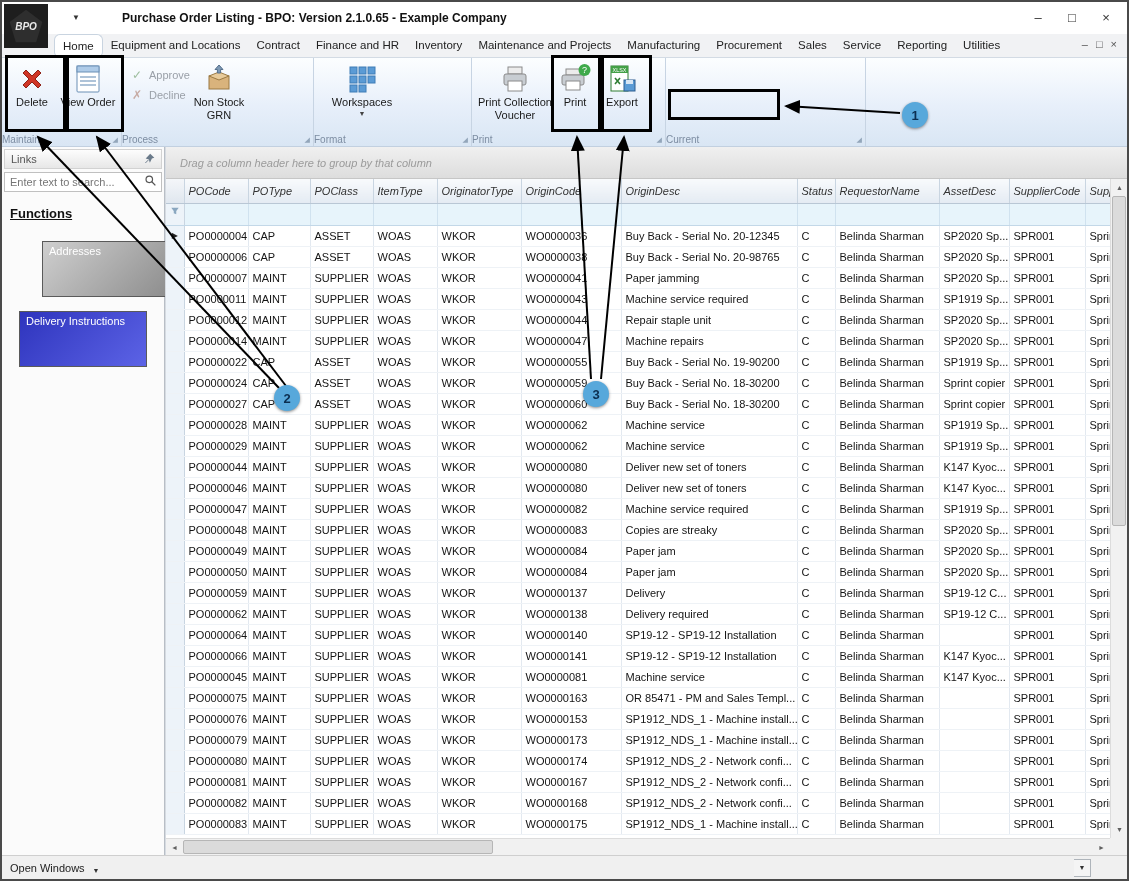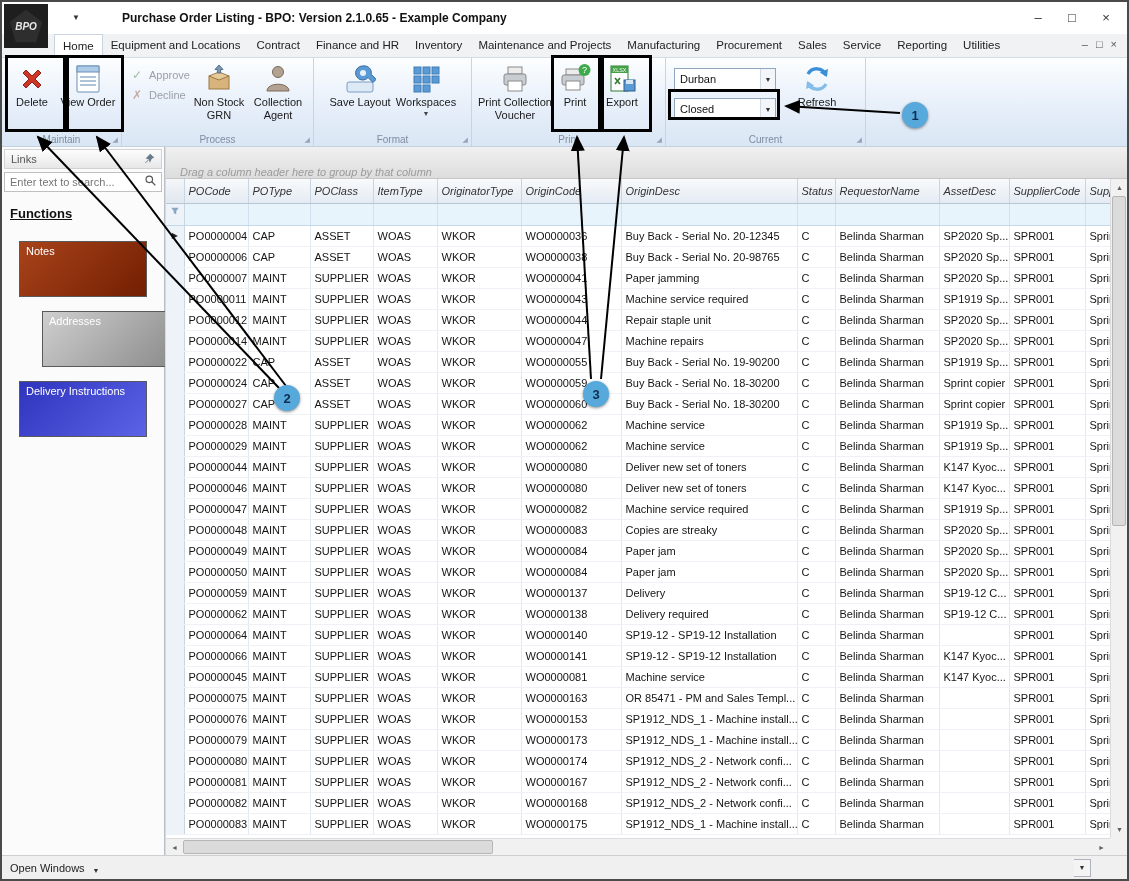--- a/index.html
+++ b/index.html
@@ -16,31 +16,31 @@
   .logo .penta { width:34px; height:34px; background:#2e2e2e; clip-path:polygon(50% 2%, 98% 38%, 80% 98%, 20% 98%, 2% 38%);
                  display:flex; align-items:center; justify-content:center; }
   .logo .penta span { color:#e8e8e8; font-size:10px; font-weight:700; font-style:italic; }
   .qat-caret { position:absolute; left:70px; top:11px; font-size:8px; color:#333; }
   .winbtns { position:absolute; right:6px; top:4px; display:flex; gap:4px; }
   .winbtn { width:30px; height:22px; display:flex; align-items:center; justify-content:center; font-size:13px; color:#333; }
 
   
   .tabrow { position:absolute; top:32px; left:0; right:0; height:24px; background:#f1f2f4; border-bottom:1px solid #d3dbe4;
             display:flex; align-items:stretch; padding-left:52px; }
-  .tab { padding:5px 8px 3px; font-size:11.5px; color:#222; white-space:nowrap; cursor:default; }
+  .tab { padding:5px 8px 3px; font-size:11.5px; color:#222; white-space:nowrap; cursor:default;border-radius:6px; }
   .tab.active { background:#fff; border:1px solid #c9d4e0; border-bottom:1px solid #fff; margin-bottom:-1px; }
   .mdibtns { margin-left:auto; display:flex; gap:8px; align-items:center; padding-right:10px; }
   .mdibtn { font-size:11px; color:#555; }
 
   
   .ribbon { position:absolute; top:56px; left:0; right:0; height:89px;
             background:linear-gradient(#fcfeff, #e7effa 55%, #d9e6f4);
             border-bottom:1px solid #c2d0e0; display:flex; }
   .rgroup { position:relative; height:100%; border-right:1px solid #c7d4e3; padding:2px 2px 16px; flex:none; }
-  .rgroup-label { position:absolute; bottom:1px; left:0; right:0; text-align:center; font-size:10px; color:#7d8da2; }
+  .rgroup-label { position:absolute; bottom:1px; left:0; right:0; font-size:10px; color:#7d8da2; }
   .launcher { position:absolute; right:3px; bottom:2px; font-size:7px; color:#93a6ba; }
   .rbtn-row { display:flex; height:72px; }
   .rbtn { display:flex; flex-direction:column; align-items:center; width:56px; padding-top:3px; text-align:center;
           font-size:11px; color:#1a1a1a; border-radius:2px; }
   .rbtn .icon32 { width:32px; height:32px; flex:none; margin-bottom:1px; }
   .rbtn .lbl { line-height:1.15; white-space:pre-line; }
   .rbtn .dd-caret { font-size:7px; color:#444; margin-top:1px; }
   .rsmall-stack { display:flex; flex-direction:column; gap:6px; width:66px; padding:8px 0 0 6px; }
   .rbtn-small { display:flex; align-items:center; gap:5px; font-size:11px; }
   .rbtn-small.disabled .slbl { color:#9aa0a8; }
@@ -59,21 +59,21 @@
                   display:flex; align-items:center; justify-content:space-between; padding:0 6px; font-size:11px; color:#555; }
   .search-box { margin:3px 2px; height:20px; background:#fff; border:1px solid #c0c0c0; display:flex; align-items:center; padding-right:4px; }
   .search-box input { flex:1; min-width:0; border:none; outline:none; background:transparent; font-family:inherit;
                       font-size:11px; color:#444; padding:0 5px; }
   .functions-title { font-size:13px; font-weight:700; color:#111; margin:14px 8px 20px;text-decoration:underline; }
   .tile { width:128px; height:56px; margin:0 auto 14px; color:#fff; font-size:11px; padding:3px 6px; border:1px solid #5a5a5a; cursor:default; }
 
   
   .gridarea { position:absolute; top:145px; left:163px; right:0; bottom:24px; background:#fff; border-left:1px solid #d6dbe1; }
   .groupbar { position:absolute; top:0; left:0; right:0; height:32px; background:linear-gradient(#f0f0f0,#dddddd);
-              border-bottom:1px solid #c6c6c6; display:flex; align-items:flex-end; padding-left:14px;
+              border-bottom:1px solid #c6c6c6; display:flex; align-items:center; padding-left:14px;
               font-size:11px; font-style:italic; color:#9b9b9b; }
   .tablewrap { position:absolute; top:32px; left:0; right:17px; bottom:17px; overflow:hidden; }
   table { border-collapse:collapse; table-layout:fixed; width:959px; }
   th { height:24px; background:linear-gradient(#f8fafc,#e4ebf3); border-right:1px solid #c9d5e1; border-bottom:1px solid #b9c7d5;
        font-size:11px; font-weight:400; color:#333; text-align:left; padding:0 4px; white-space:nowrap; overflow:hidden;font-style:italic; }
   th.ind { background:linear-gradient(#f4f6f9,#e0e7ef); }
   tr.filter td { height:22px; background:#e7f4fb; border-right:1px solid #d0e2ef; border-bottom:1px solid #c3d8e8; padding:0 4px; }
   tbody td { height:21px; font-size:11px; color:#141414; padding:0 4px; border-right:1px solid #e3e9f0;
              border-bottom:1px solid #eef2f6; white-space:nowrap; overflow:hidden; line-height:20px; }
   td.ind, tr.filter td.ind { background:#edf3f9; border-right:1px solid #c9d5e1; padding:0 2px; font-size:8px; color:#222; text-align:center; }
@@ -186,47 +186,27 @@
           <span class="icon32">
             <svg viewBox="0 0 32 32">
                 <rect x="6" y="13" width="20" height="13" fill="#d9b37c" stroke="#9a7942"></rect>
                 <path d="M6 13 L16 9 L26 13 L16 17 Z" fill="#e8cb9a" stroke="#9a7942"></path>
                 <path d="M16 2 L20 6.5 L17.6 6.5 L17.6 10 L14.4 10 L14.4 6.5 L12 6.5 Z" fill="#7c98b4" stroke="#55708c"></path>
               </svg>
           </span>
           <span class="lbl">Non Stock
 GRN</span>
         </div>
-        <div class="rbtn" style="width:60px">
-          <span class="icon32">
-            <svg viewBox="0 0 32 32">
-                <circle cx="16" cy="9" r="5.5" fill="#b3a291" stroke="#7a6a5a"></circle>
-                <path d="M5 28 C5 19 27 19 27 28 Z" fill="#b3a291" stroke="#7a6a5a"></path>
-              </svg>
-          </span>
-          <span class="lbl">Collection
-Agent</span>
-        </div>
       </div>
       <div class="rgroup-label">Process</div>
       <span class="launcher">◢</span>
     </div>
 
     <div class="rgroup" style="width:158px; padding-left:14px;">
       <div class="rbtn-row">
-        <div class="rbtn" style="width:64px">
-          <span class="icon32">
-            <svg viewBox="0 0 32 32">
-                <rect x="3" y="19" width="26" height="10" rx="2" fill="#dde9f5" stroke="#7a9cc4"></rect>
-                <path d="M19 3 a7 7 0 1 0 5 11.5 l5 5 3.2-3.2 -5-5 A7 7 0 0 0 19 3 z" fill="#5b9bd5" stroke="#35699c"></path>
-                <circle cx="19" cy="10" r="3" fill="#e8f1fa"></circle>
-              </svg>
-          </span>
-          <span class="lbl">Save Layout</span>
-        </div>
         <div class="rbtn" style="width:68px">
           <span class="icon32">
             <svg viewBox="0 0 32 32">
                 <g fill="#5b9bd5" stroke="#3f7cb6">
                   <rect x="4" y="4" width="7" height="7"></rect>
                   <rect x="13" y="4" width="7" height="7"></rect>
                   <rect x="22" y="4" width="7" height="7"></rect>
                   <rect x="4" y="13" width="7" height="7"></rect>
                   <rect x="13" y="13" width="7" height="7"></rect>
                   <rect x="22" y="13" width="7" height="7"></rect>
@@ -280,43 +260,20 @@
               </svg>
           </span>
           <span class="lbl">Export</span>
         </div>
       </div>
       <div class="rgroup-label">Print</div>
       <span class="launcher">◢</span>
     </div>
 
     <div class="rgroup" style="width:200px">
-      <div class="current-wrap">
-        <div class="dd-col">
-          <div class="dd">
-            <span class="txt">Durban</span>
-            <span class="arrow">▼</span>
-          </div>
-          <div class="dd">
-            <span class="txt">Closed</span>
-            <span class="arrow">▼</span>
-          </div>
-        </div>
-        <div class="rbtn" style="width:62px; margin-left:10px;">
-          <span class="icon32">
-            <svg viewBox="0 0 32 32">
-                <path d="M7 11 A10 10 0 0 1 25 12" fill="none" stroke="#3a8fd8" stroke-width="3.4"></path>
-                <path d="M27 6 l-1.2 8 -7-4.4 z" fill="#3a8fd8"></path>
-                <path d="M25 21 A10 10 0 0 1 7 20" fill="none" stroke="#85bce8" stroke-width="3.4"></path>
-                <path d="M5 26 l1.2-8 7 4.4 z" fill="#85bce8"></path>
-              </svg>
-          </span>
-          <span class="lbl">Refresh</span>
-        </div>
-      </div>
       <div class="rgroup-label">Current</div>
       <span class="launcher">◢</span>
     </div>
 
     <div class="rgroup ribbon-filler"></div>
   </div>
 
   <div class="sidepanel">
     <div class="links-header">
       <span>Links</span>
@@ -331,21 +288,20 @@
       <input type="text" placeholder="Enter text to search..." style="">
       <span>
         <svg width="13" height="13" viewBox="0 0 16 16">
             <circle cx="6.5" cy="6.5" r="4" fill="none" stroke="#555" stroke-width="1.5"></circle>
             <line x1="9.6" y1="9.6" x2="14" y2="14" stroke="#555" stroke-width="1.6"></line>
           </svg>
       </span>
     </div>
     <div class="functions-title">Functions</div>
     <div>
-        <div class="tile" style="background: linear-gradient(135deg, rgb(168, 67, 26), rgb(115, 31, 2));">Notes</div>
         <div class="tile" style="background: linear-gradient(135deg, rgb(207, 207, 207), rgb(141, 141, 141)); margin-left: 40px;">Addresses</div>
         <div class="tile" style="background: linear-gradient(135deg, rgb(46, 52, 189), rgb(92, 99, 230));">Delivery Instructions</div>
       </div>
   </div>
 
   <div class="gridarea">
     <div class="groupbar">
       <span>Drag a column header here to group by that column</span>
     </div>
     <div class="tablewrap">

